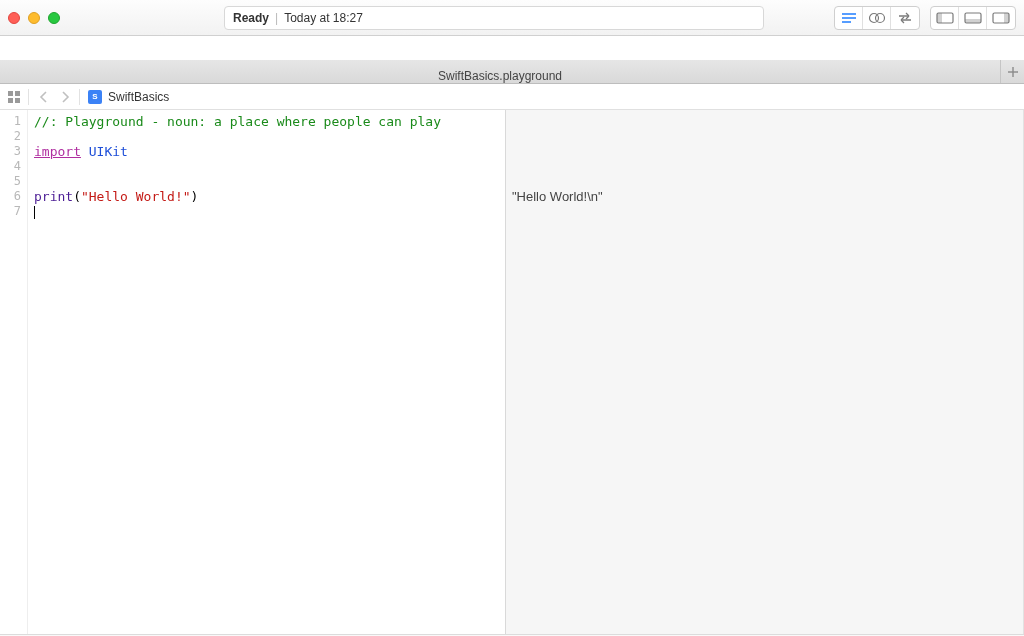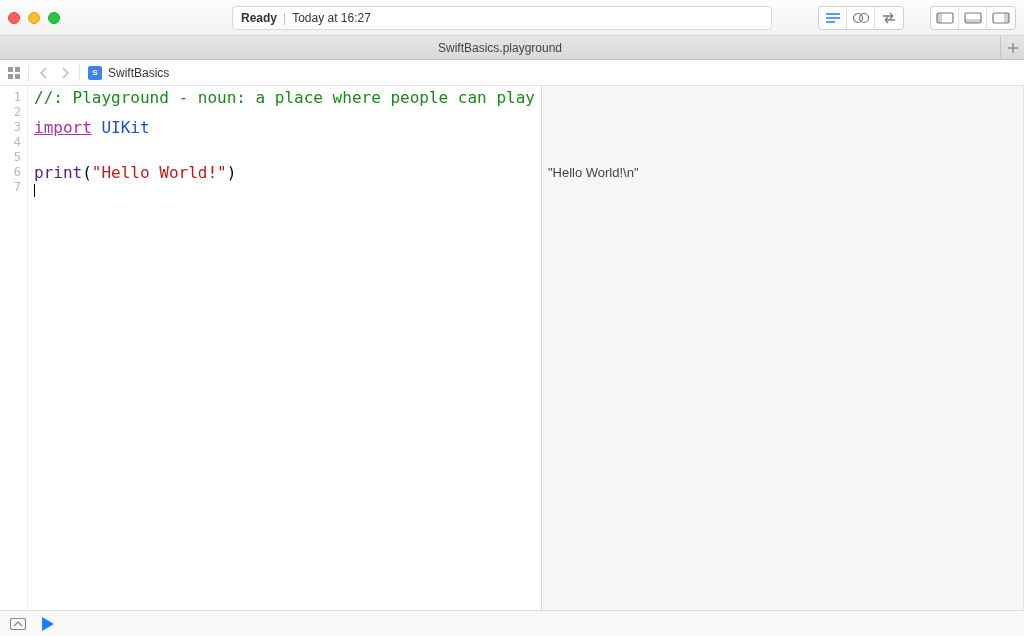--- a/index.html
+++ b/index.html
@@ -5,21 +5,20 @@
   * { box-sizing: border-box; margin: 0; padding: 0; }
   html, body { width: 1024px; height: 636px; font-family: -apple-system, "Helvetica Neue", Arial, sans-serif; overflow: hidden; background: #fff; }
   
   .titlebar {
     height: 36px;
     background: linear-gradient(#fdfdfd, #f2f2f2);
     border-bottom: 1px solid #d0d0d0;
     display: flex;
     align-items: center;
     padding: 0 8px;
-    gap: 8px;
   }
   .traffic { display: flex; gap: 8px; margin-right: 4px; }
   .tl { width: 12px; height: 12px; border-radius: 50%; }
   .tl.red { background: #ff5f57; border: 0.5px solid #e24640; }
   .tl.yellow { background: #febc2e; border: 0.5px solid #dfa023; }
   .tl.green { background: #28c840; border: 0.5px solid #1fa52f; }
   .status-field {
     flex: 0 0 540px;
     margin-left: 160px;
     height: 24px;
@@ -38,23 +37,24 @@
   .tb-group { display: flex; gap: 0; border: 1px solid #cfcfcf; border-radius: 4px; overflow: hidden; height: 24px; background: #fff; }
   .tb-btn { width: 28px; display: flex; align-items: center; justify-content: center; border-right: 1px solid #e0e0e0; }
   .tb-btn:last-child { border-right: none; }
   .tb-gap { width: 10px; }
   
   .tabbar {
     height: 24px;
     background: linear-gradient(#e6e6e6, #d9d9d9);
     border-bottom: 1px solid #bdbdbd;
     display: flex;
-    align-items: center;
+    align-items: flex-end;
     font-size: 12px;
     color: #444;
+    margin-top: 24px;
   }
   .tab { flex: 1; text-align: center; }
   .tab-add { width: 24px; text-align: center; border-left: 1px solid #c5c5c5; height: 100%; display:flex; align-items:center; justify-content:center; color:#888; }
   
   .crumbbar {
     height: 26px;
     border-bottom: 1px solid #e0e0e0;
     display: flex;
     align-items: center;
     padding: 0 6px;
@@ -76,21 +76,21 @@
     font-family: Menlo, Consolas, monospace;
     font-size: 12px;
     color: #b8b8b8;
     text-align: right;
     padding: 4px 6px 0 0;
     line-height: 15px;
   }
   .editor {
     flex: 0 0 478px;
     font-family: Menlo, Consolas, monospace;
-    font-size: 16px;
+    font-size: 13px;
     line-height: 15px;
     padding: 4px 6px 0 6px;
     white-space: pre;
     color: #000;
     border-right: 1px solid #d9d9d9;
   }
   .results {
     flex: 1;
     background: #f6f6f6;
     font-family: "Helvetica Neue", Arial, sans-serif;
@@ -129,21 +129,21 @@
 
 <div class="titlebar">
   <div class="traffic">
     <div class="tl red"></div>
     <div class="tl yellow"></div>
     <div class="tl green"></div>
   </div>
   <div class="status-field">
     <span class="ready">Ready</span>
     <span class="sep">|</span>
-    <span>Today at 16:27</span>
+    <span>Today at 18:27</span>
   </div>
   <div class="spacer"></div>
   <div class="tb-group">
     <div class="tb-btn">
       <svg width="16" height="12" viewBox="0 0 16 12">
           <g stroke="#1e7dff" stroke-width="1.5">
             <line x1="1" y1="2" x2="15" y2="2"></line>
             <line x1="1" y1="6" x2="15" y2="6"></line>
             <line x1="1" y1="10" x2="10" y2="10"></line>
           </g>

